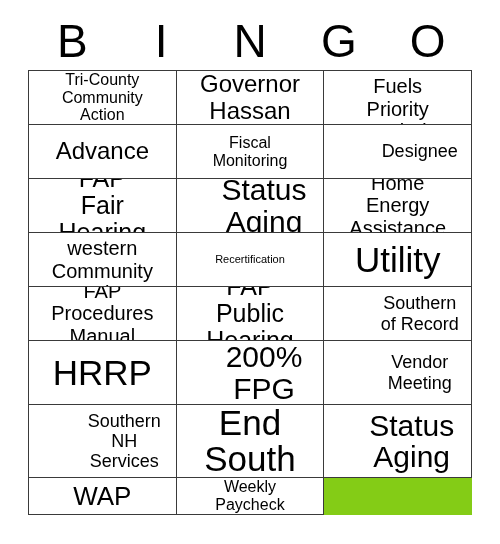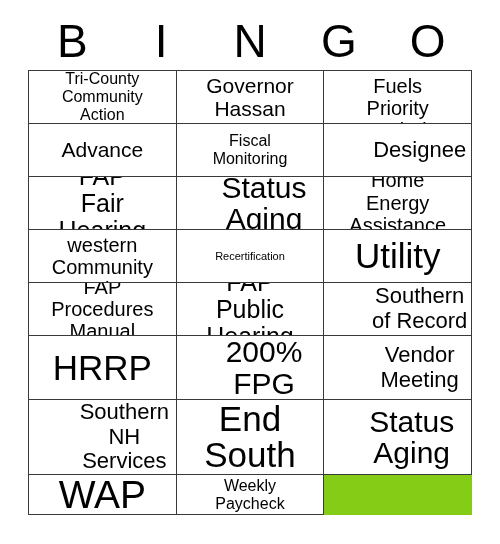--- a/index.html
+++ b/index.html
@@ -73,26 +73,26 @@
     width: 100%;
     line-height: 1.02;
     white-space: pre-line;
     word-break: normal;
     color: #000000;
   }
   
   .fs-xxs  { font-size: 11px;  line-height: 1.15; }
   .fs-xs   { font-size: 20px; line-height: 1.12; }
   .fs-s    { font-size: 16px;  line-height: 1.12; }
-  .fs-m    { font-size: 22px;  line-height: 1.12; margin-left: 44px; }
-  .fs-l    { font-size: 21px;  line-height: 1.1; }
+  .fs-m    { font-size: 18px;  line-height: 1.12; margin-left: 44px; }
+  .fs-l    { font-size: 24px;  line-height: 1.1; }
   .fs-xl   { font-size: 25px;  line-height: 1.08; }
   .fs-xxl  { font-size: 30px;  line-height: 1.05; padding-left: 28px; }
   .fs-huge { font-size: 35px;  line-height: 1.03; }
-  .fs-mega { font-size: 39px;  line-height: 1.0; }
+  .fs-mega { font-size: 26px;  line-height: 1.0; }
 </style>
 </head>
 <body>
 
 <div id="card">
 
   <div id="header">
     <div class="header-letter">B</div>
     <div class="header-letter">I</div>
     <div class="header-letter">N</div>

